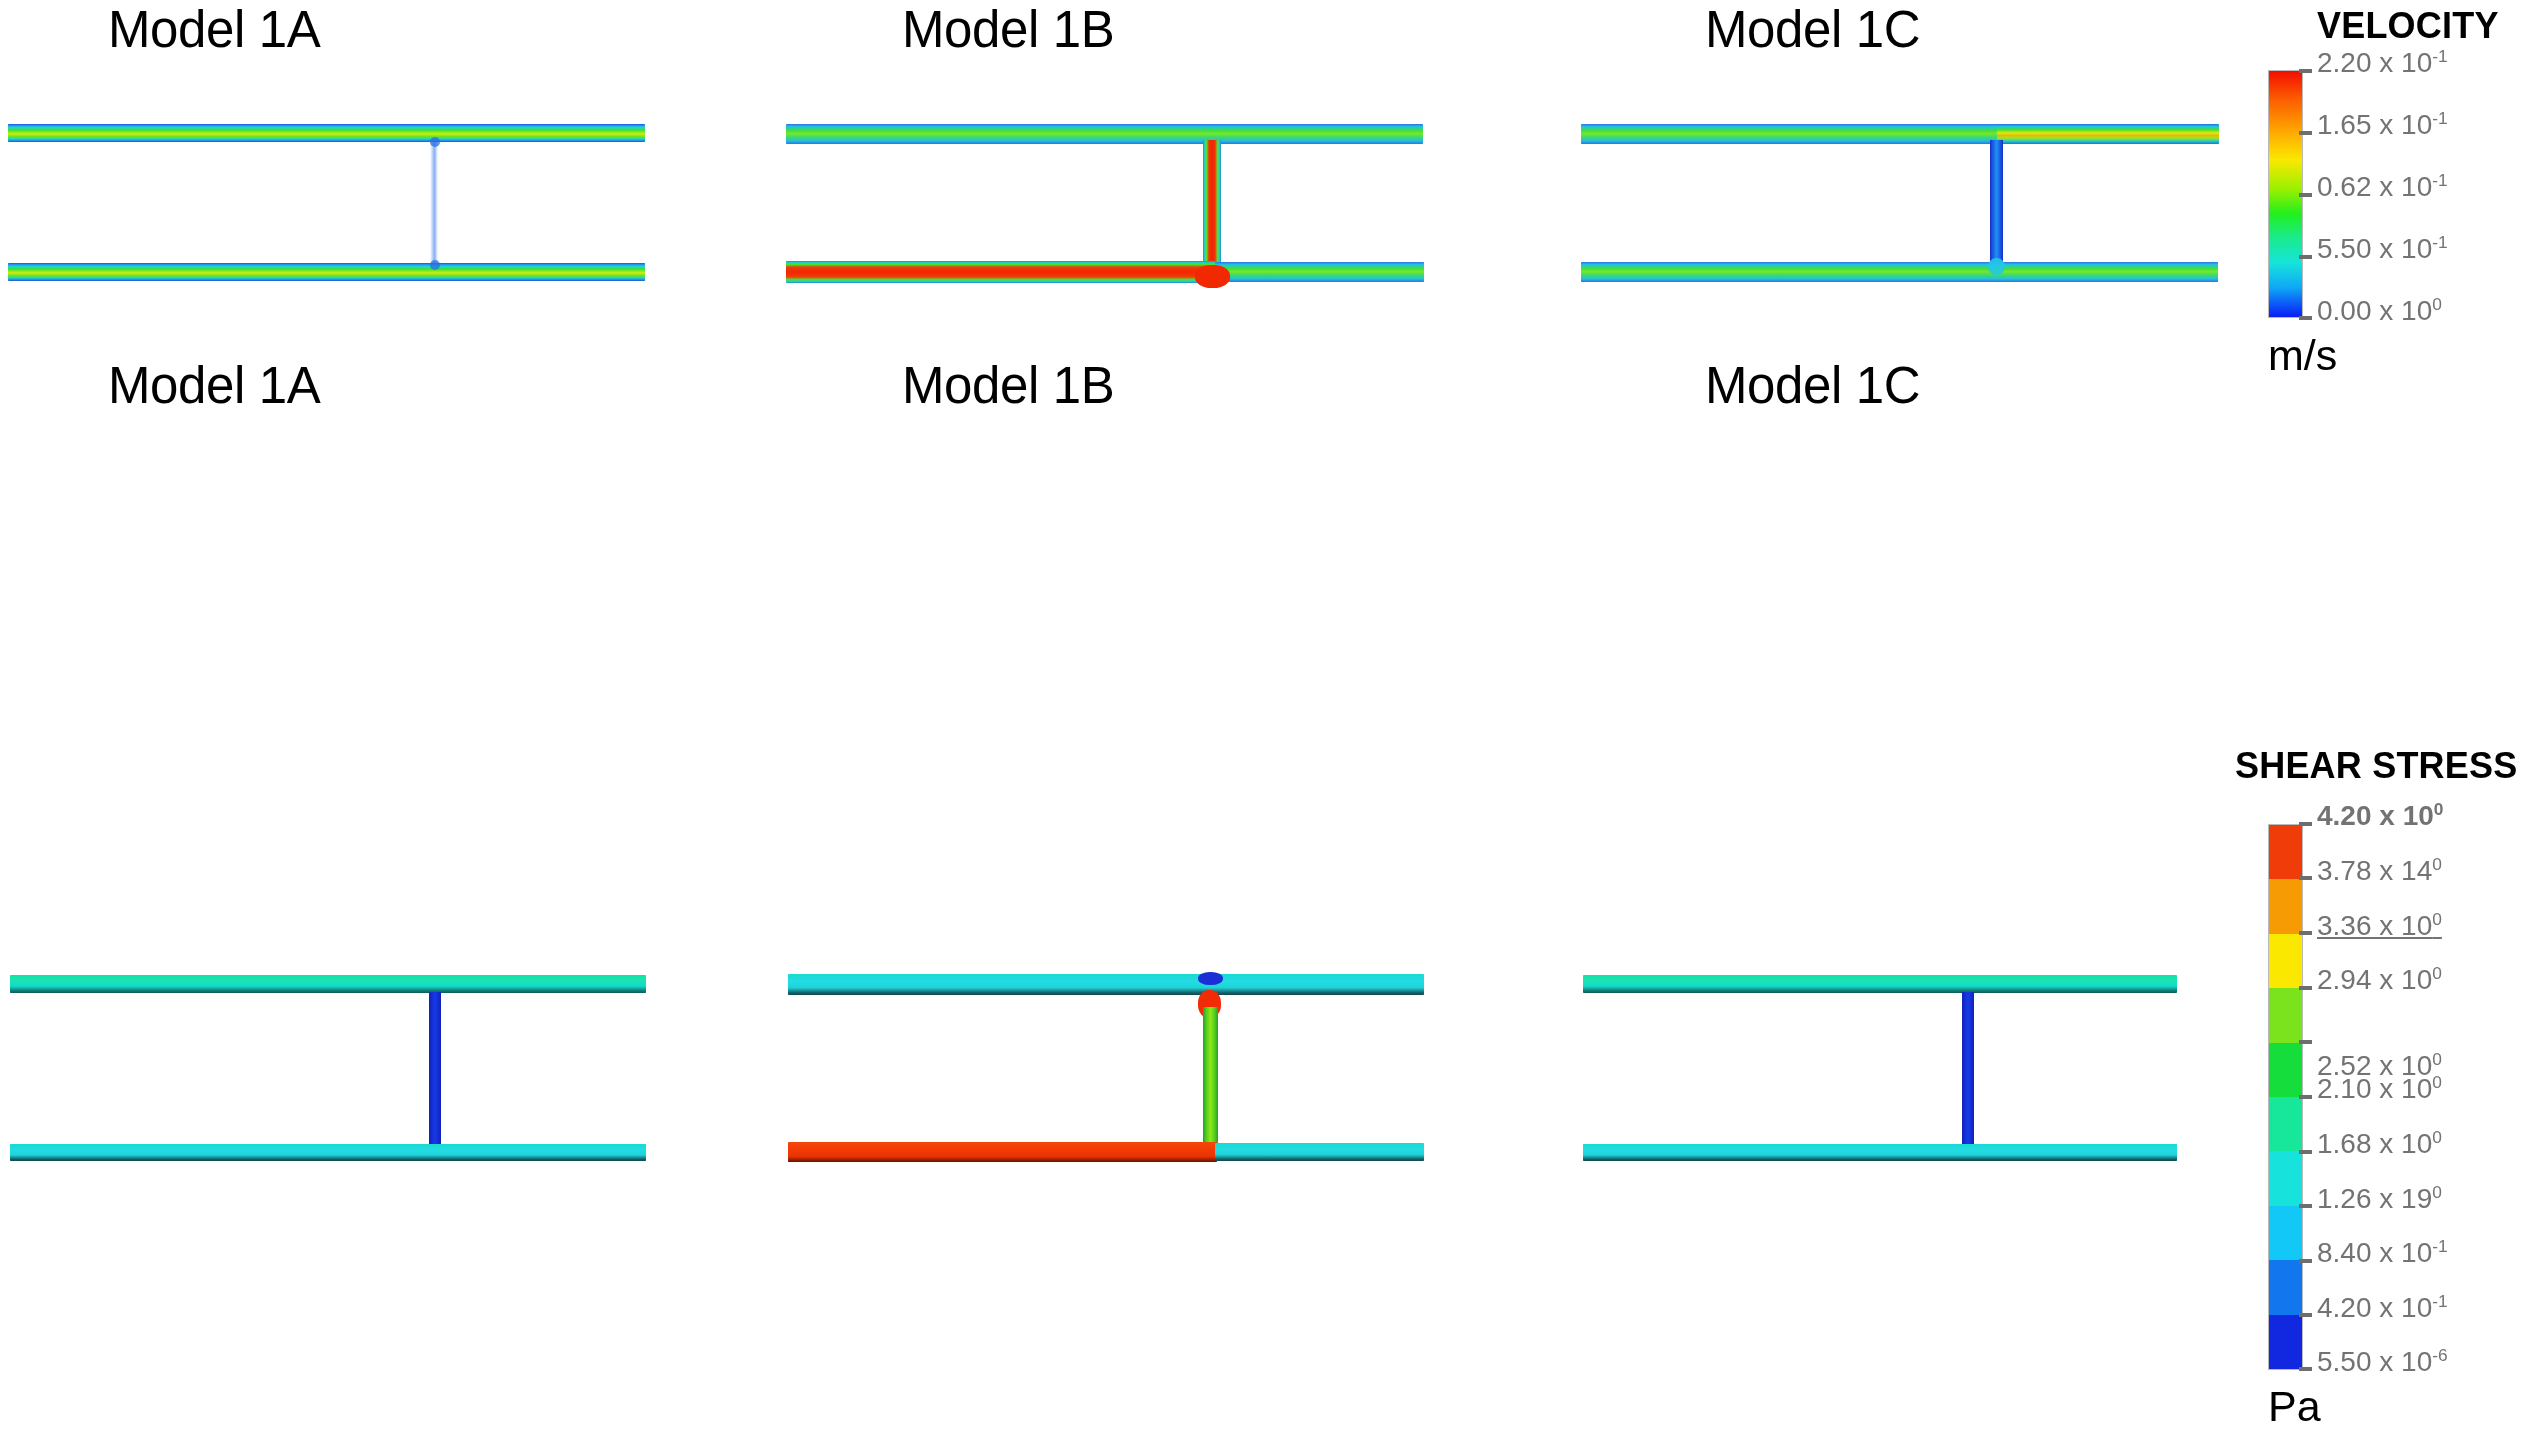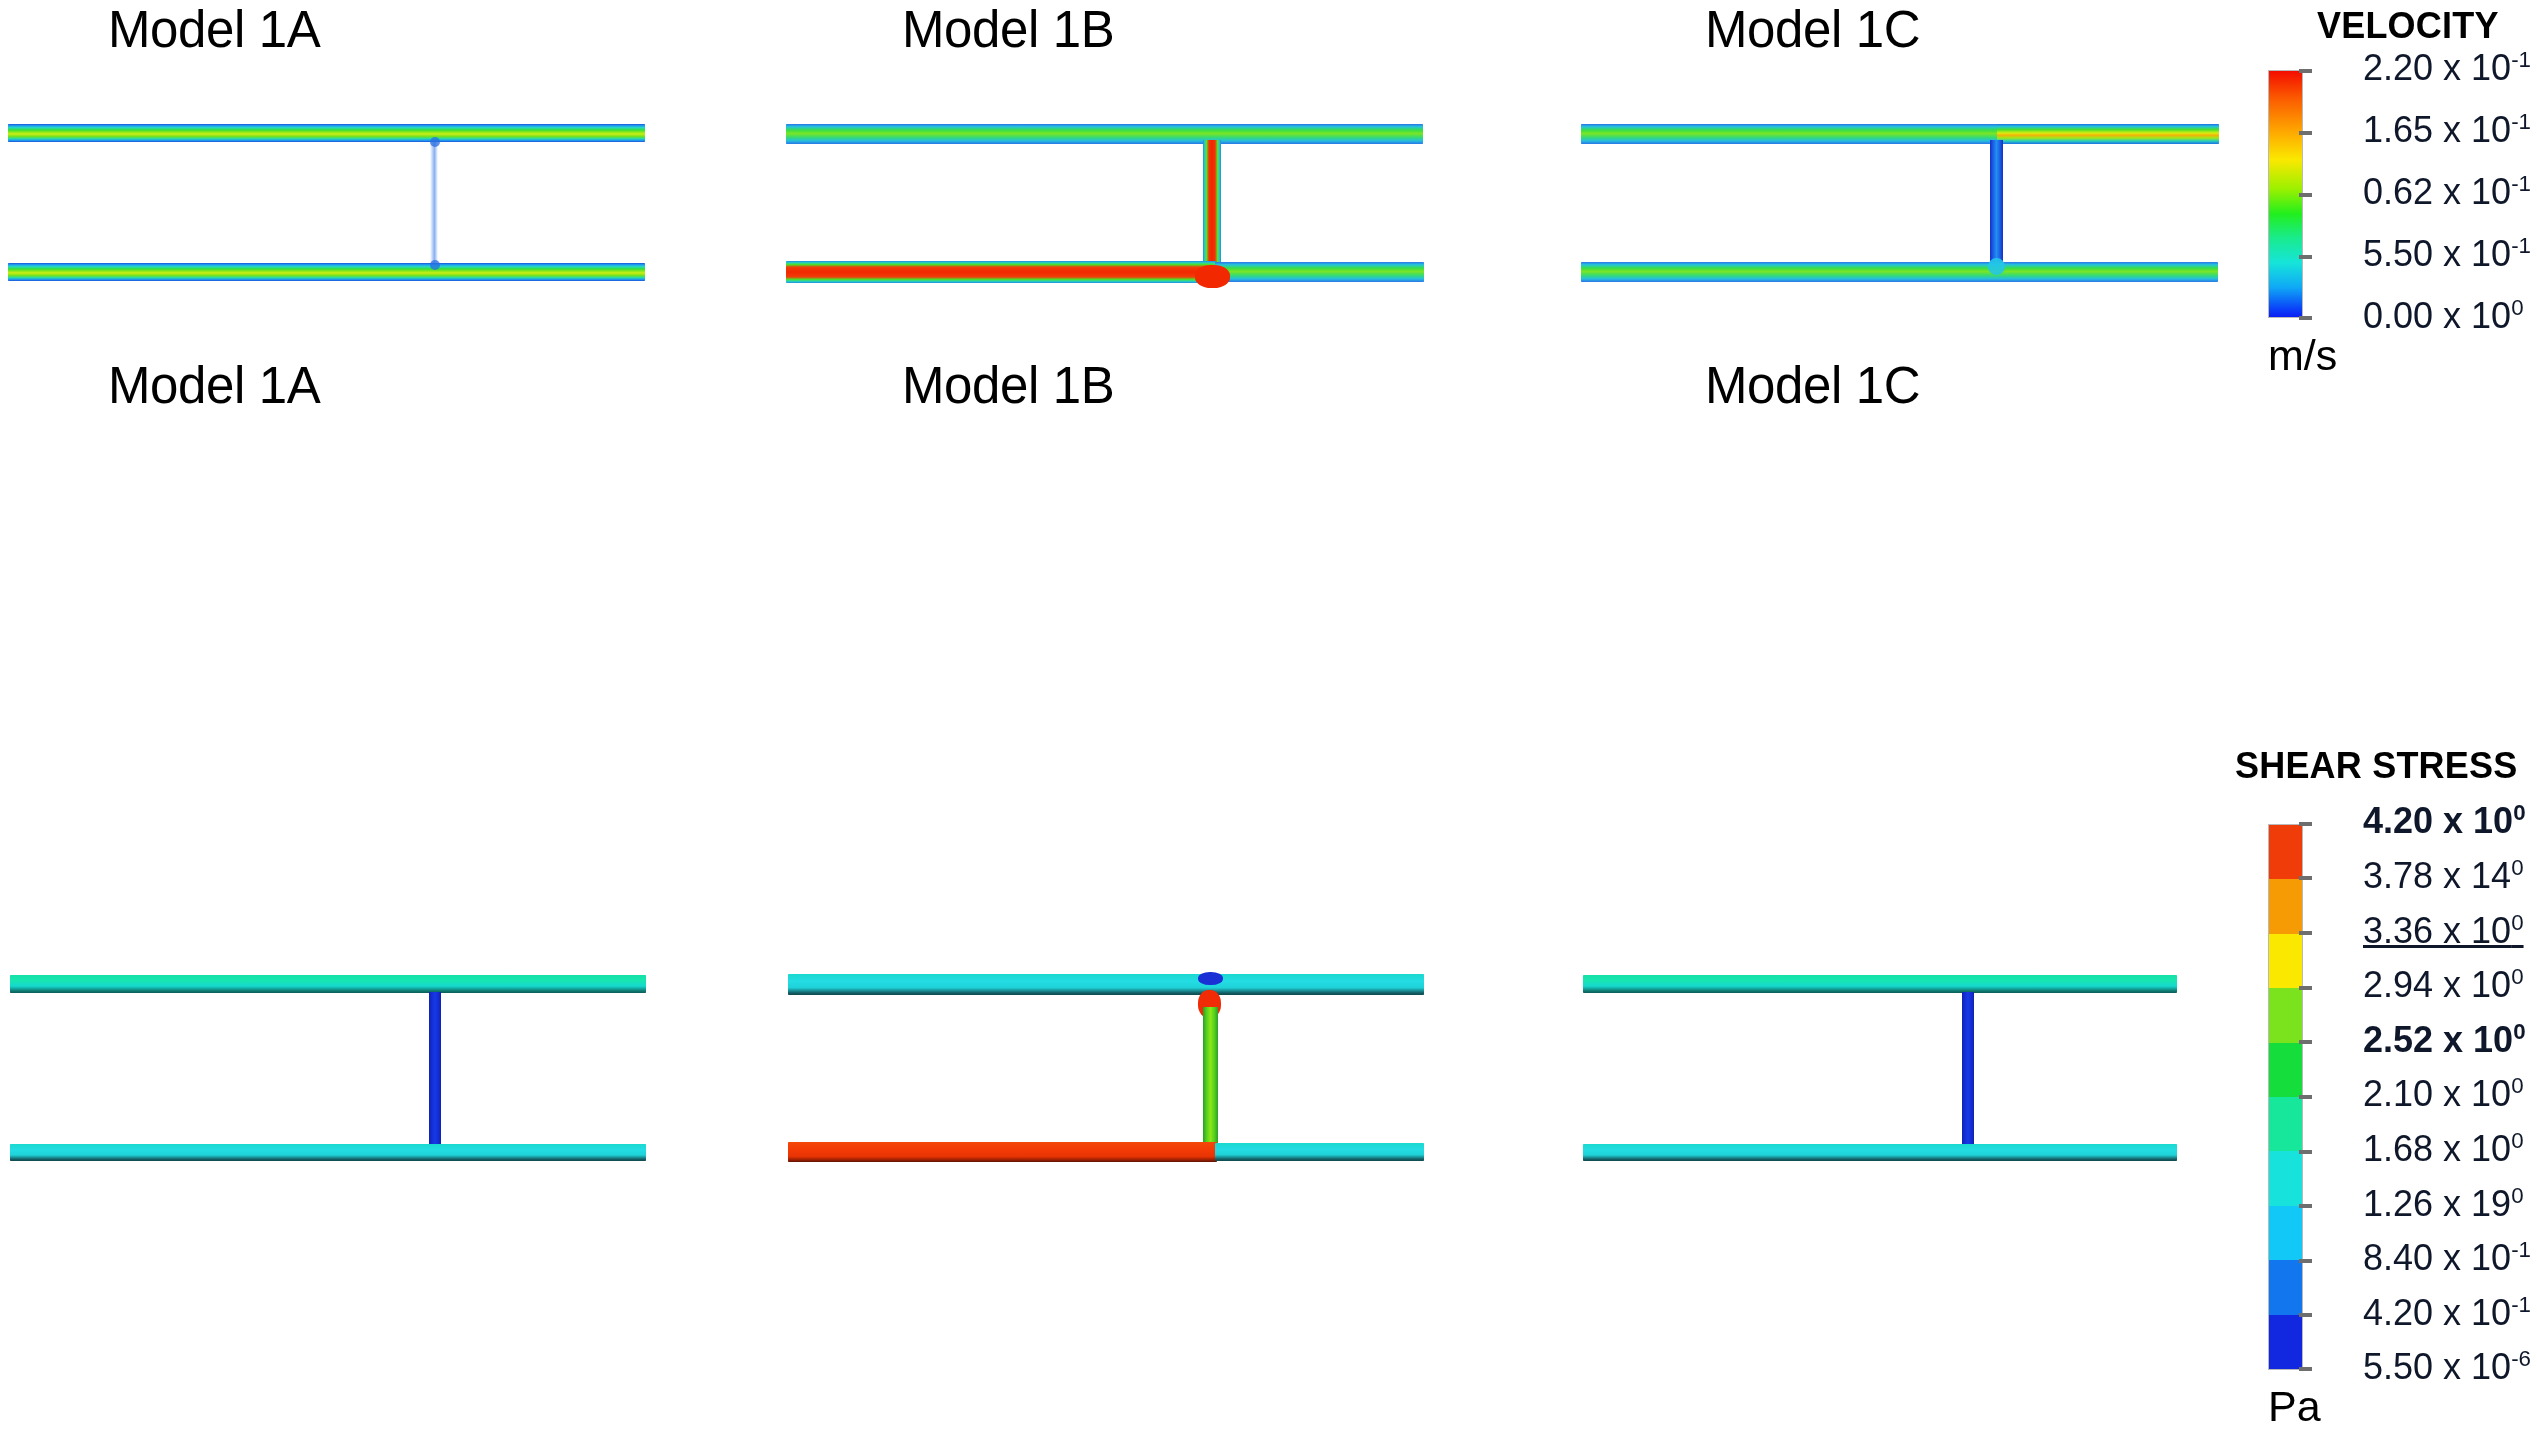--- a/index.html
+++ b/index.html
@@ -136,24 +136,23 @@
     width: 100%;
     display: block;
   }
   .tick {
     position: absolute;
     width: 13.2px; height: 4.1px;
     background: #6e6e6e;
   }
   .tick-label {
     position: absolute;
-    font-size: 36px;
-    color: #0f172a;
+    font-size: 28px;
+    color: #737373;
     white-space: nowrap;
-    margin-left: 46px;
   }
   .tick-label sup {
     font-size: 0.62em;
     vertical-align: super;
     line-height: 0;
   }
   .unit-label {
     position: absolute;
     font-size: 43px;
     color: #000000;
@@ -276,21 +275,21 @@
 </div>
 <div class="tick-label" style="left:2317px; top:855px;">
   <span>3.78 x 14</span><sup>0</sup>
 </div>
 <div class="tick-label" style="left:2317px; top:910px;text-decoration:underline;">
   <span>3.36 x 10</span><sup>0</sup>
 </div>
 <div class="tick-label" style="left:2317px; top:964px;text-align:right;">
   <span>2.94 x 10</span><sup>0</sup>
 </div>
-<div class="tick-label" style="left:2317px; top:1019px;font-weight:bold;">
+<div class="tick-label" style="left:2317px; top:1050px;">
   <span>2.52 x 10</span><sup>0</sup>
 </div>
 <div class="tick-label" style="left:2317px; top:1073px;">
   <span>2.10 x 10</span><sup>0</sup>
 </div>
 <div class="tick-label" style="left:2317px; top:1128px;">
   <span>1.68 x 10</span><sup>0</sup>
 </div>
 <div class="tick-label" style="left:2317px; top:1183px;">
   <span>1.26 x 19</span><sup>0</sup>

